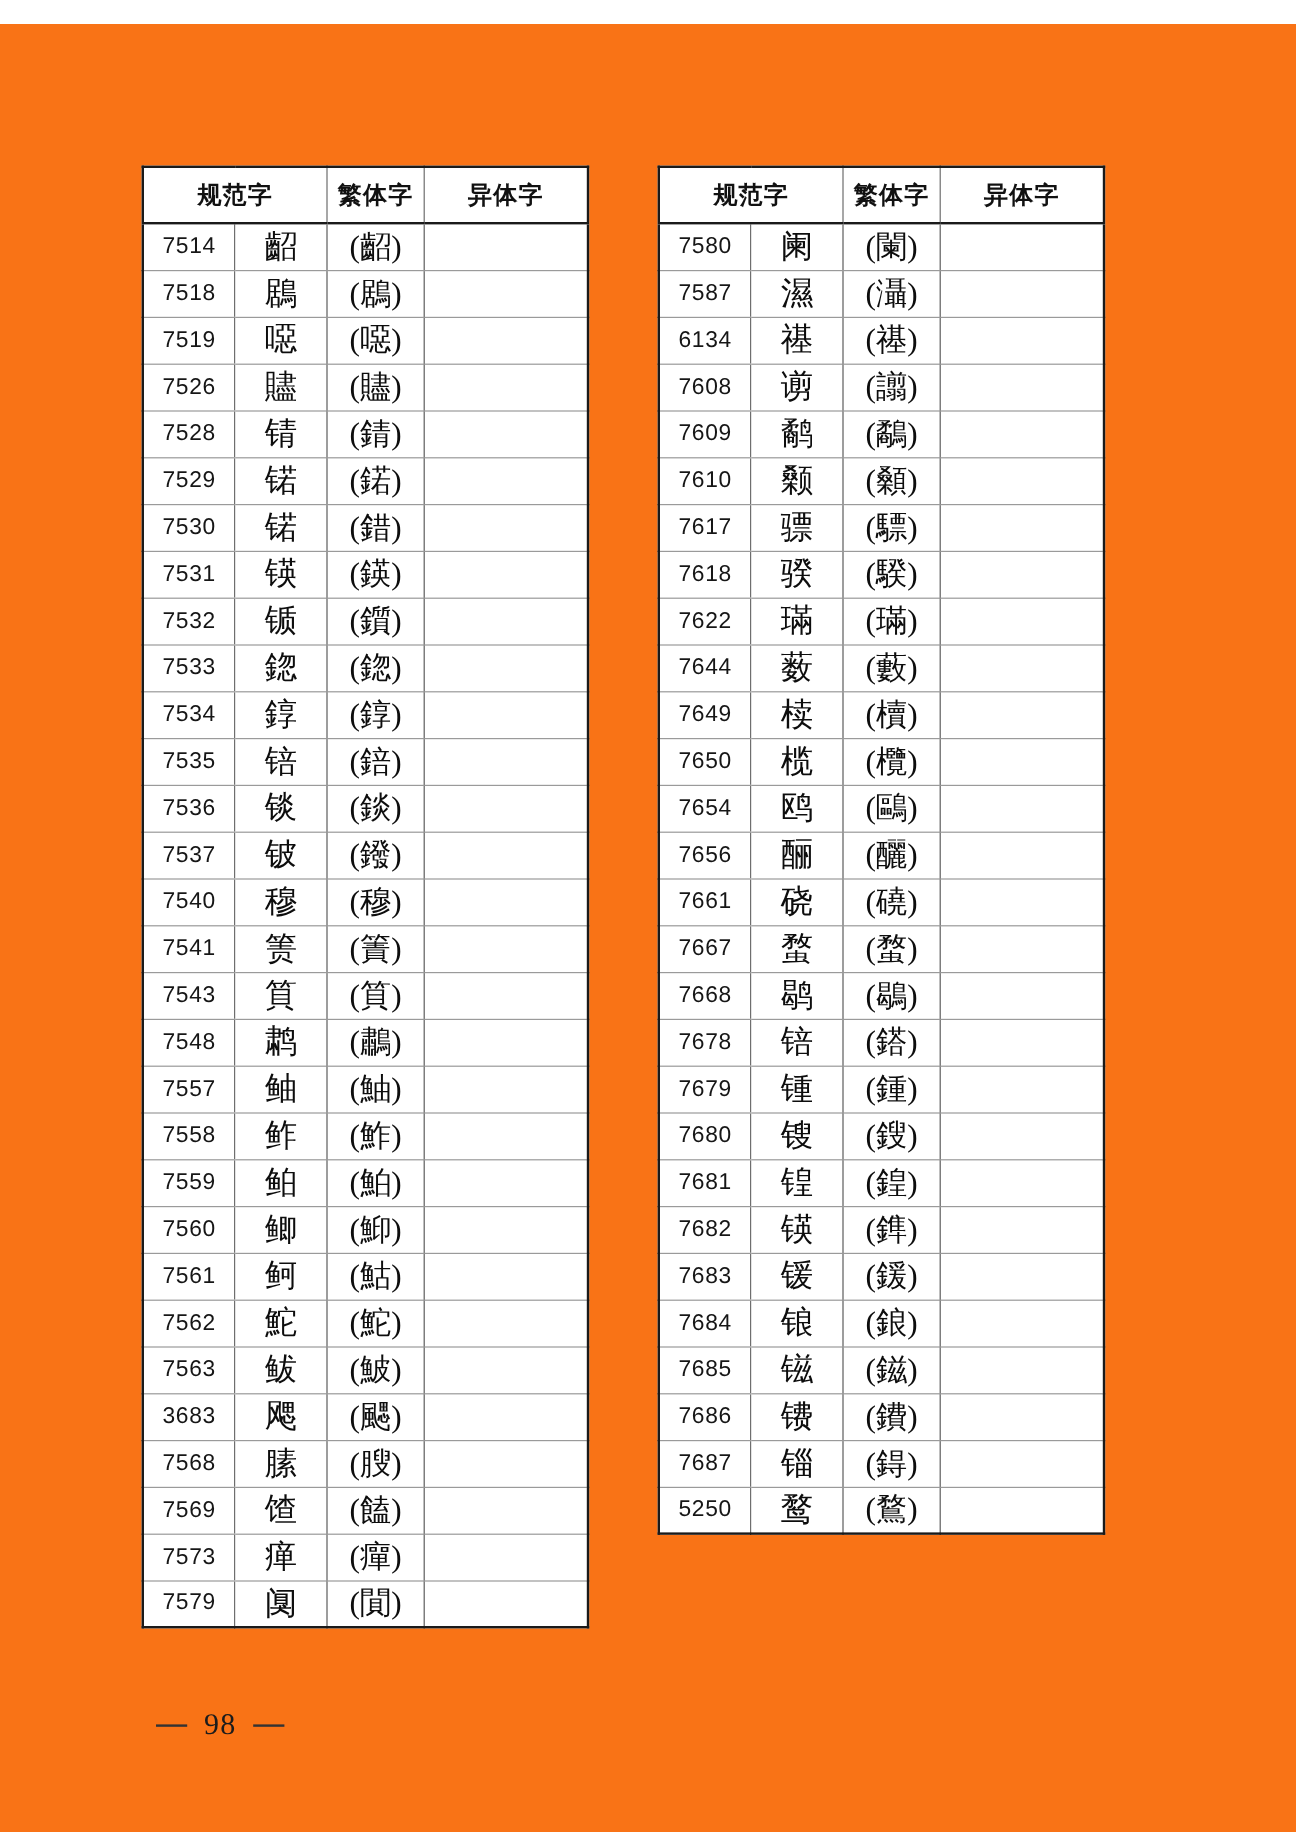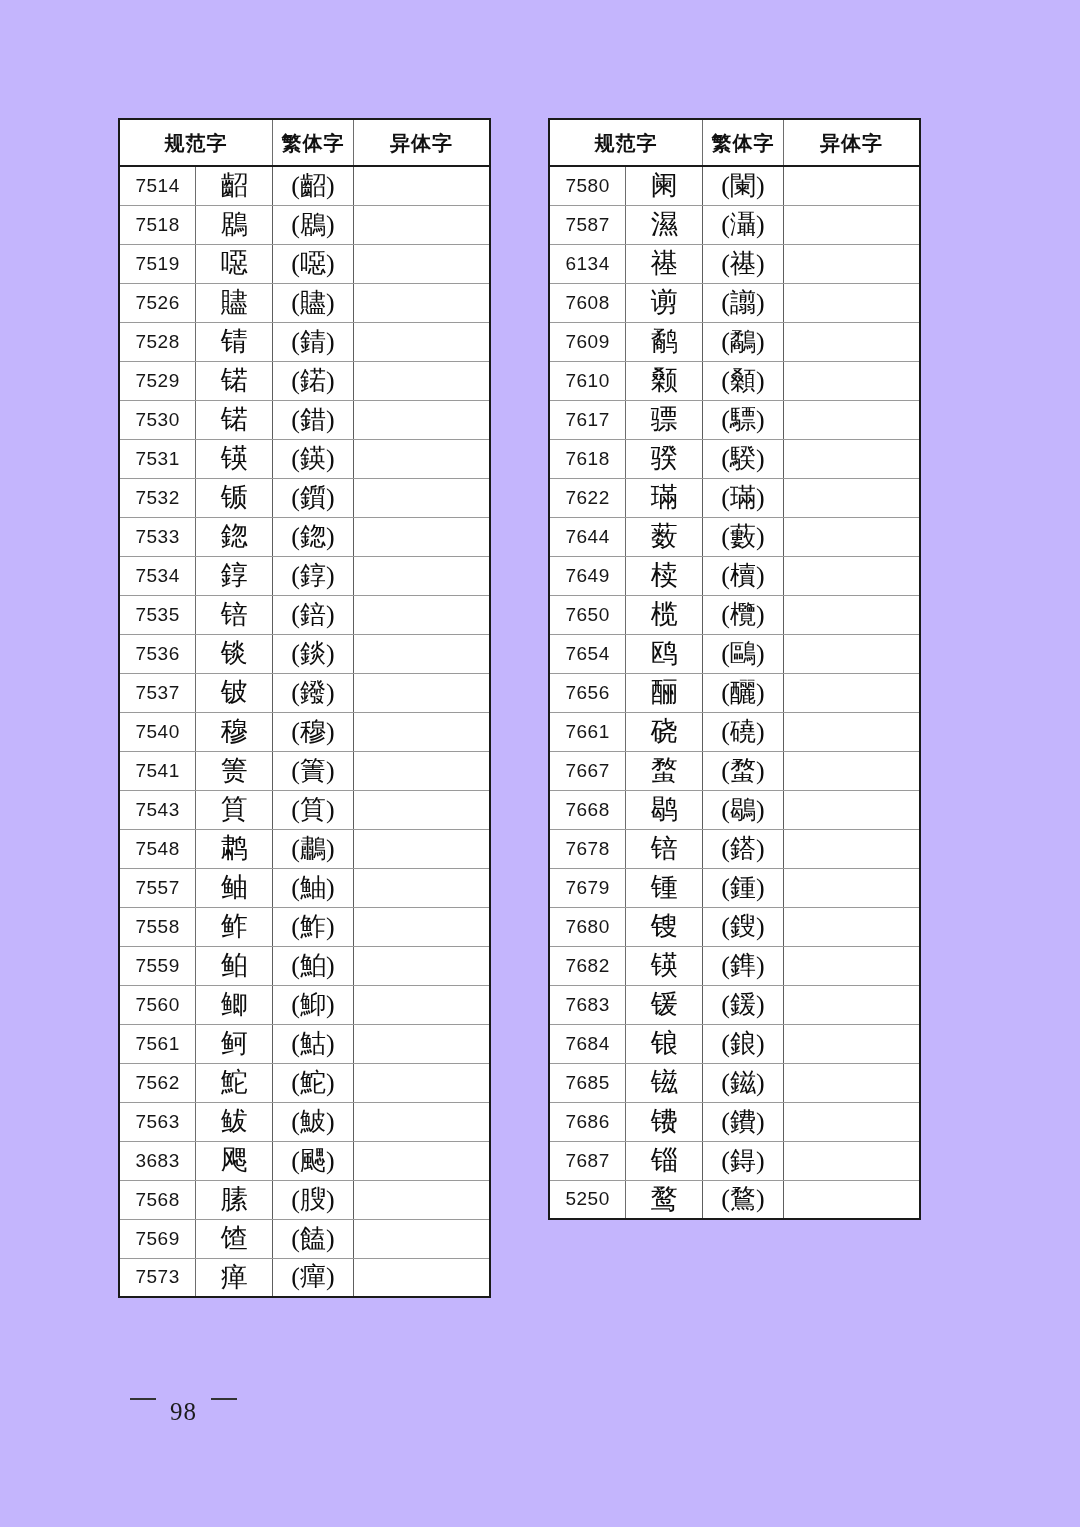--- a/index.html
+++ b/index.html
@@ -13,21 +13,22 @@
     position: relative;
     font-family: "Liberation Serif", "DejaVu Serif", serif;
     color: #111111;
     overflow: hidden;
   }
 
   
   .page {
     position: absolute;
     inset: 0;
-    background: #c4b5fd;
+    background: #f97316;
+    margin-top: 20px;
   }
 
   .tables-area {
     position: absolute;
     left: 0;
     top: 0;
     width: 1080px;
     height: 1400px;
   }
 
@@ -110,20 +111,21 @@
   .char-table tbody tr:last-child td  { border-bottom: none; }
 
   
   .page-footer {
     position: absolute;
     left: 130px;
     top: 1398px;
     width: 260px;
     height: 40px;
     display: flex;
+    align-items: center;
     gap: 14px;
     font-family: "Liberation Serif", "DejaVu Serif", serif;
   }
   .dash {
     display: inline-block;
     width: 26px;
     height: 2px;
     background: #333333;
   }
   .page-num {
@@ -315,20 +317,26 @@
             <td class="col-simp">馇</td>
             <td class="col-trad">(饁)</td>
             <td class="col-var"></td>
           </tr>
           <tr>
             <td class="col-num">7573</td>
             <td class="col-simp">瘅</td>
             <td class="col-trad">(癉)</td>
             <td class="col-var"></td>
           </tr>
+          <tr>
+            <td class="col-num">7579</td>
+            <td class="col-simp">阒</td>
+            <td class="col-trad">(閴)</td>
+            <td class="col-var"></td>
+          </tr>
         </tbody>
     </table>
 
     <table class="char-table right">
       <thead>
         <tr>
           <th class="th-std" colspan="2">规范字</th>
           <th class="th-trad">繁体字</th>
           <th class="th-var">异体字</th>
         </tr>
@@ -448,20 +456,26 @@
             <td class="col-trad">(鍾)</td>
             <td class="col-var"></td>
           </tr>
           <tr>
             <td class="col-num">7680</td>
             <td class="col-simp">锼</td>
             <td class="col-trad">(鎪)</td>
             <td class="col-var"></td>
           </tr>
           <tr>
+            <td class="col-num">7681</td>
+            <td class="col-simp">锽</td>
+            <td class="col-trad">(鍠)</td>
+            <td class="col-var"></td>
+          </tr>
+          <tr>
             <td class="col-num">7682</td>
             <td class="col-simp">锳</td>
             <td class="col-trad">(鎨)</td>
             <td class="col-var"></td>
           </tr>
           <tr>
             <td class="col-num">7683</td>
             <td class="col-simp">锾</td>
             <td class="col-trad">(鍰)</td>
             <td class="col-var"></td>

